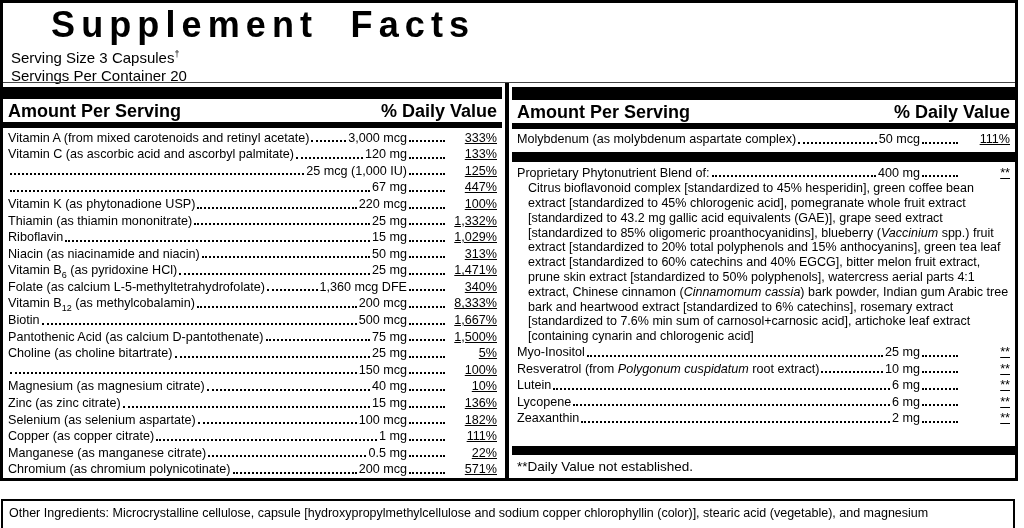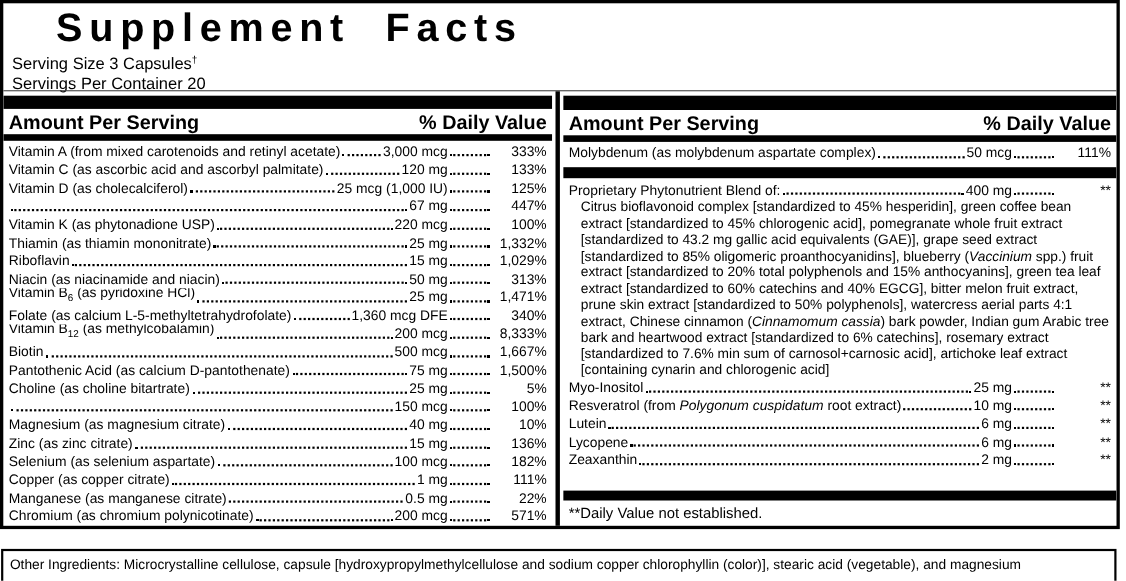--- a/index.html
+++ b/index.html
@@ -36,27 +36,27 @@
   .bar-thick { height:13px; margin-top:4px; margin-bottom:2px; }
   .bar-med   { height:6px;  margin-top:1px; margin-bottom:2px; }
   .bar-mid   { height:10px; margin-top:4px; margin-bottom:3px; }
   .bar-foot  { height:9px;  margin-bottom:2px; }
   .col-header {
     display:flex; justify-content:space-between; align-items:baseline;
     font-weight:bold; font-size:18px; line-height:20px; height:20px;
   }
   .rows { display:block; }
   .row {
-    display:flex; align-items:flex-end;
+    display:flex; align-items:flex-start;
     font-size:12.6px; line-height:16.6px; height:16.6px;
     white-space:nowrap; overflow:hidden;
   }
   .row .nm  { flex:0 0 auto; }
   .row .amt { flex:0 0 auto; }
-  .row .dv  { flex:0 0 50px; text-align:right; }
+  .row .dv  { flex:0 0 50px; text-align:right;text-decoration:underline; }
   .dots {
     flex:1 1 14px; min-width:10px; align-self:flex-end;
     border-bottom:2px dotted #000; margin:0 2px 4px 2px;
   }
   .dots2 { flex:0 0 36px; min-width:36px; }
   sub { font-size:9px; }
   .blend-desc {
     font-size:12.5px; line-height:14.8px;
     padding-left:11px; padding-right:1px;
   }
@@ -98,21 +98,20 @@
             <span class="dv">333%</span>
           </div>
           <div class="row">
             <span class="nm">Vitamin C (as ascorbic acid and ascorbyl palmitate)</span>
             <span class="dots"></span>
             <span class="amt">120 mg</span>
             <span class="dots dots2"></span>
             <span class="dv">133%</span>
           </div>
           <div class="row">
-            <span class="nm">Vitamin D (as cholecalciferol)</span>
             <span class="dots"></span>
             <span class="amt">25 mcg (1,000 IU)</span>
             <span class="dots dots2"></span>
             <span class="dv">125%</span>
           </div>
           <div class="row">
             <span class="dots"></span>
             <span class="amt">67 mg</span>
             <span class="dots dots2"></span>
             <span class="dv">447%</span>

